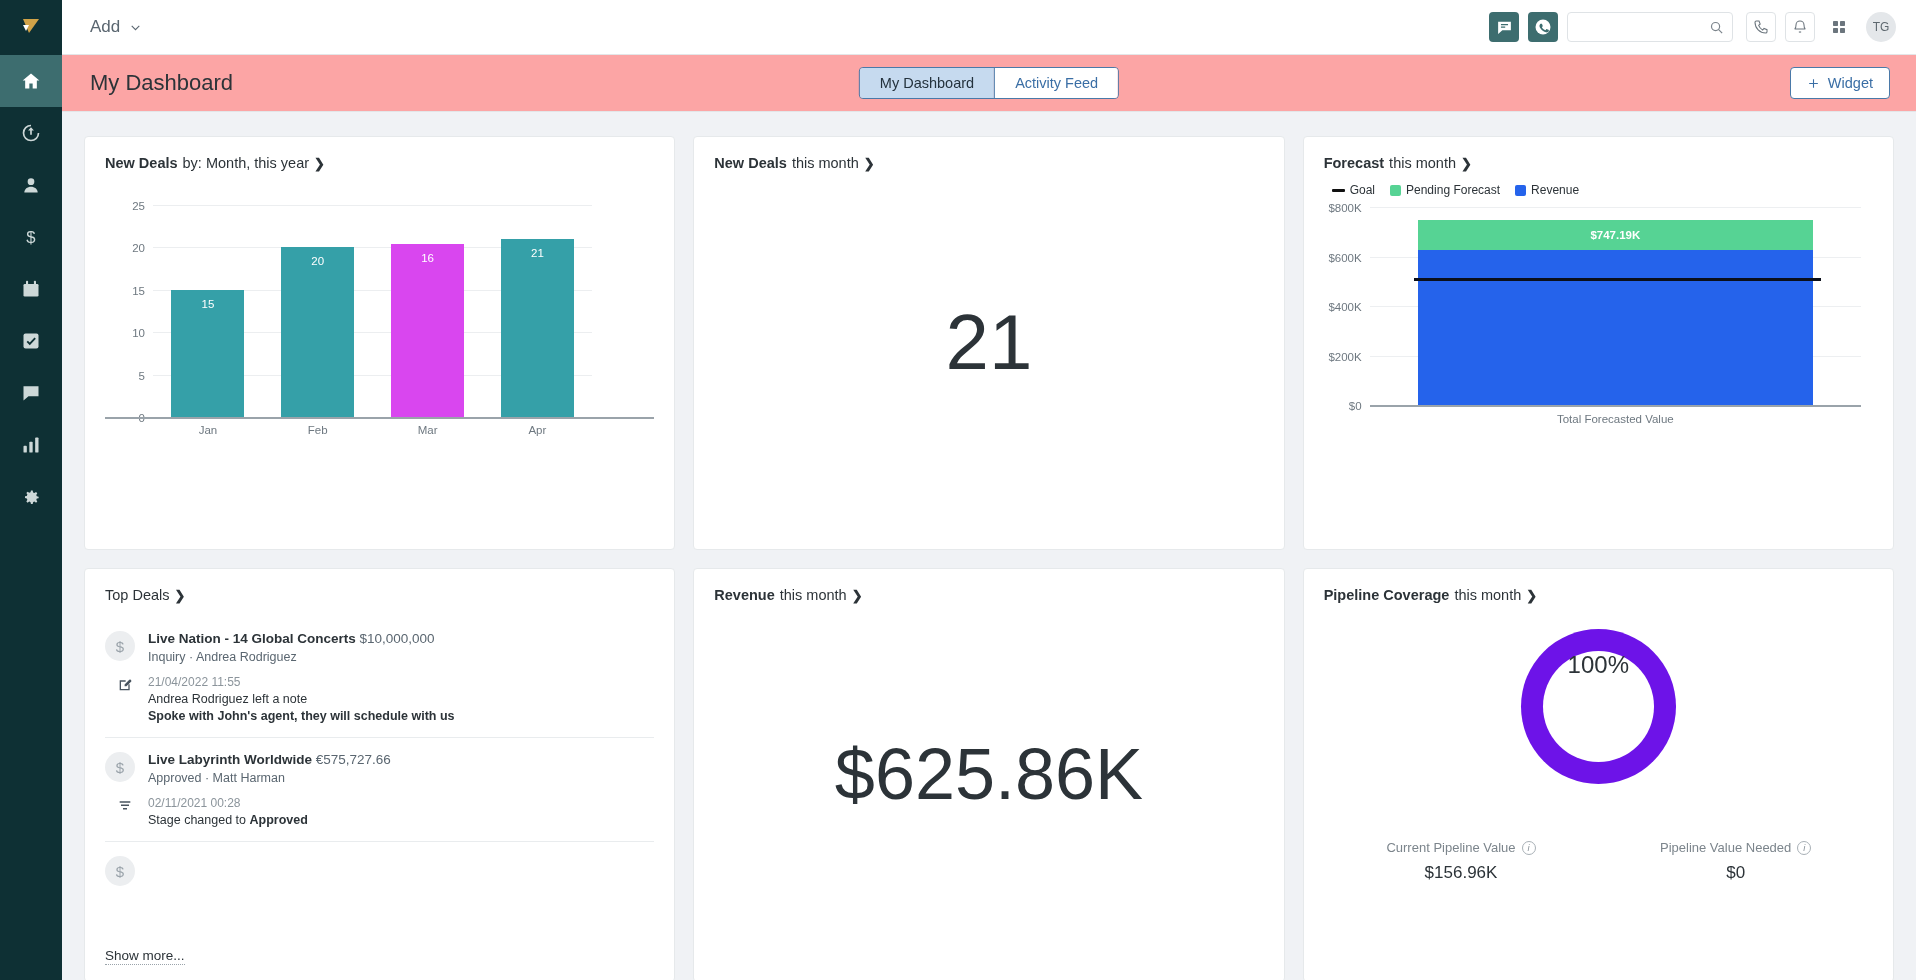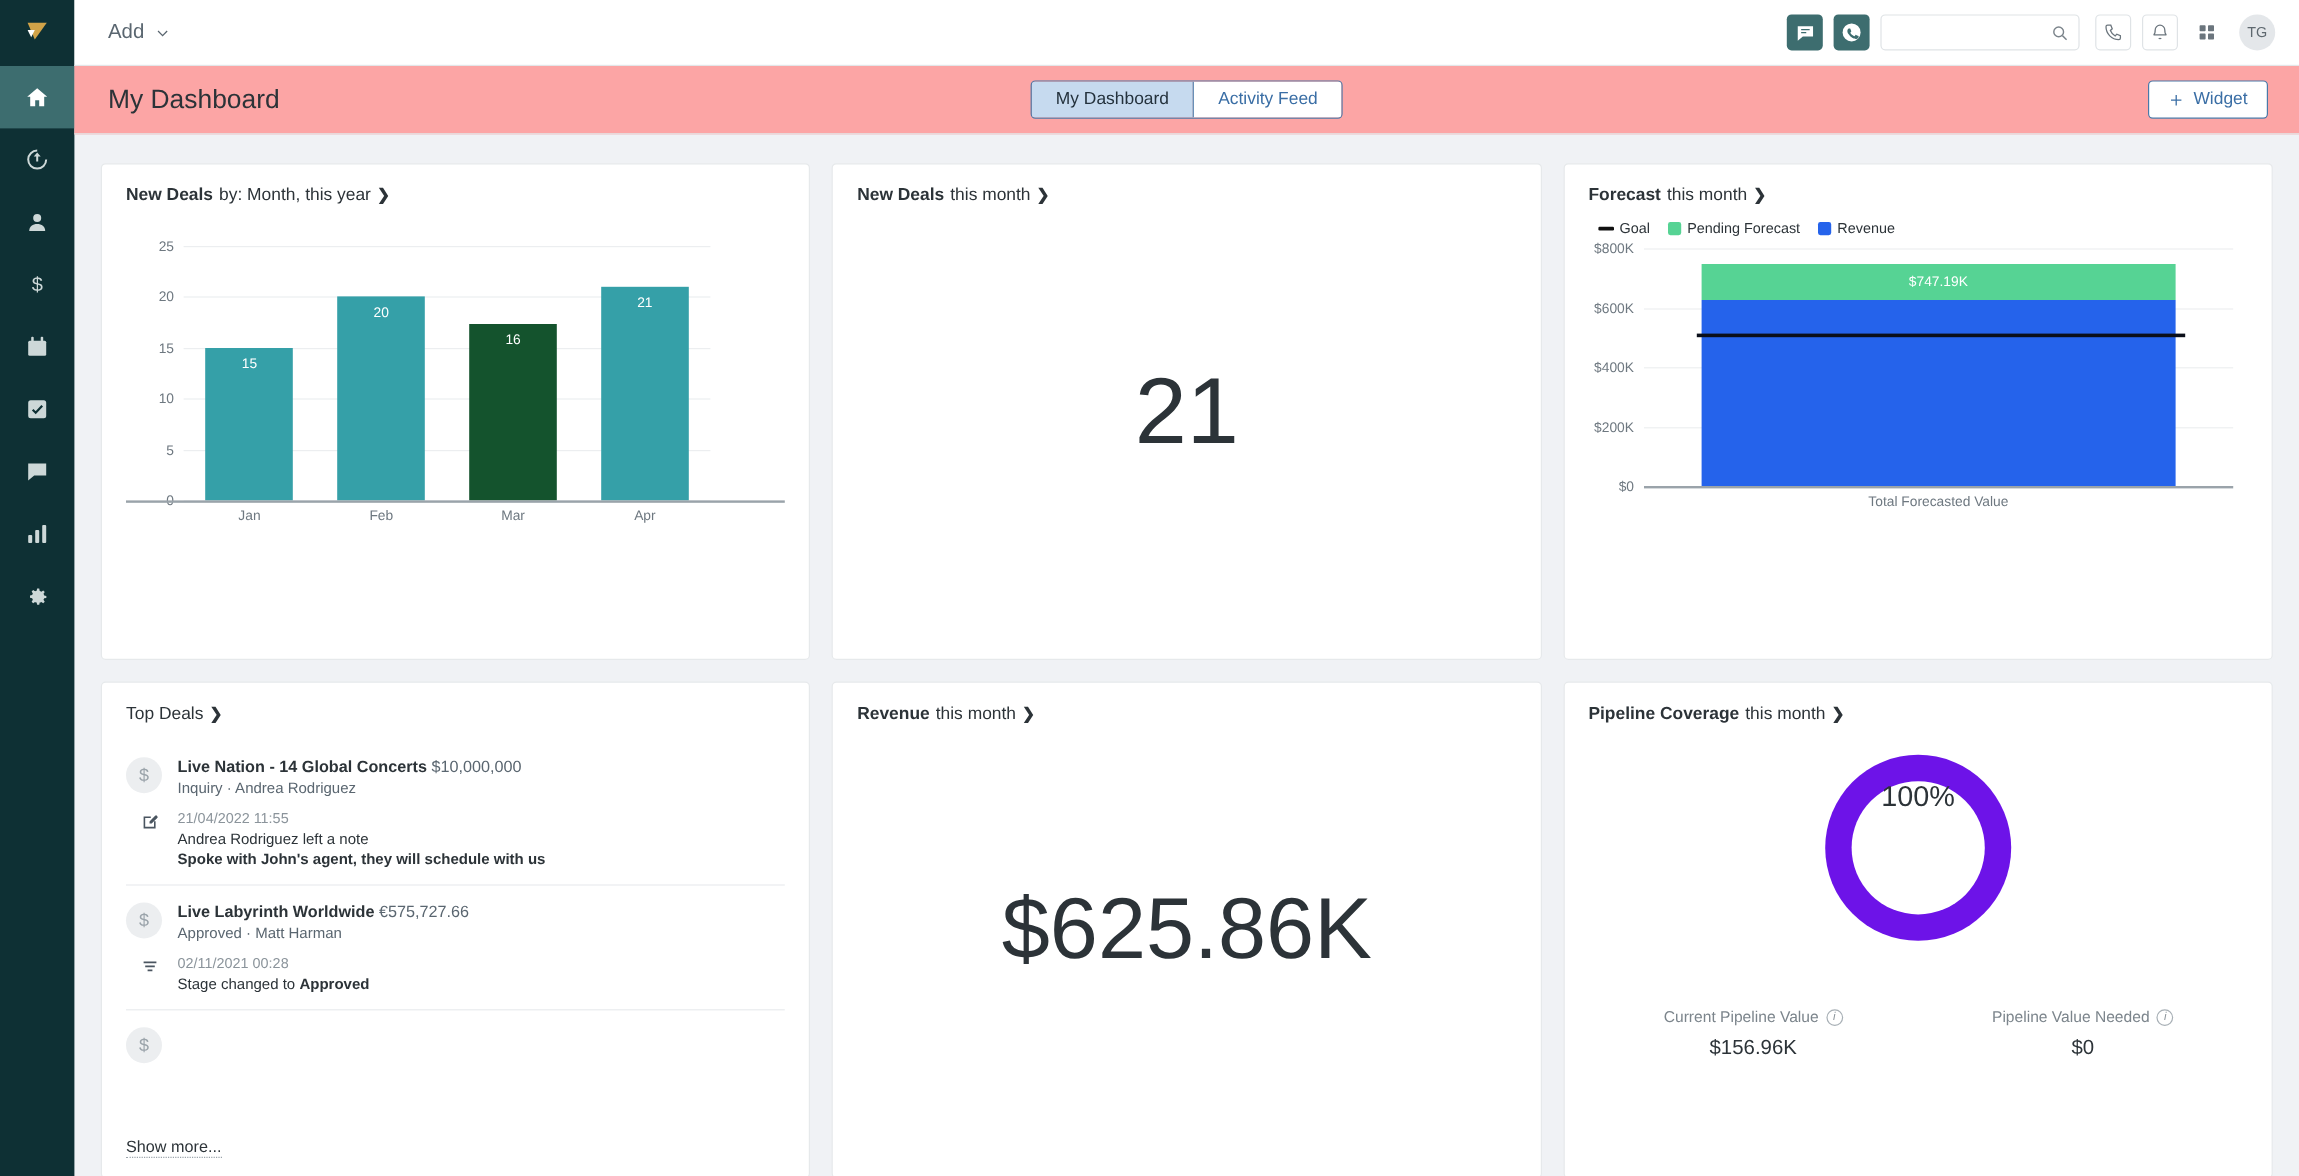--- a/index.html
+++ b/index.html
@@ -158,21 +158,21 @@
   .legend .item { display: flex; align-items: center; gap: 5px; margin-right: 9px; }
   .lg-line { width: 13px; height: 3px; background: #111; border-radius: 1px; }
   .lg-sq { width: 11px; height: 11px; border-radius: 2px; }
   .fc-wrap { position: relative; height: 240px; margin-top: 4px; }
   .fc-plot { position: absolute; left: 46px; right: 12px; top: 0; height: 198px; }
   .fc-grid { position: absolute; left: 0; right: 0; border-top: 1px solid #edeff1; }
   .fc-lbl {
     position: absolute; right: calc(100% + 8px); font-size: 11.5px;
     color: #6e7880; transform: translateY(-50%); white-space: nowrap;
   }
-  .fc-bar { position: absolute; left: 48px; right: 48px; bottom: 0; }
+  .fc-bar { position: absolute; left: 48px; right: 48px; bottom: 0; font-weight: bold; }
   .fc-seg { width: 100%; display: flex; align-items: center; justify-content: center; }
   .fc-seg span { font-size: 11.5px; color: #fff; }
   .fc-goal { position: absolute; left: 44px; right: 40px; height: 3px; background: #0b0f1a; }
   .fc-base { position: absolute; left: 46px; right: 12px; top: 198px; border-top: 2px solid #9aa3aa; }
   .fc-xlabel { position: absolute; left: 46px; right: 12px; top: 206px; text-align: center; font-size: 11.5px; color: #6e7880; }
 
   
   .deals { margin-top: 14px; }
   .deal {
     border-bottom: 1px solid #e9ecee;
@@ -398,21 +398,21 @@
                   <div class="bc-bar" style="height: 127.2px; background: rgb(53, 160, 168);">
                     <span class="bc-val">15</span>
                   </div>
                 </div>
                 <div class="bc-col">
                   <div class="bc-bar" style="height: 169.6px; background: rgb(53, 160, 168);">
                     <span class="bc-val">20</span>
                   </div>
                 </div>
                 <div class="bc-col">
-                  <div class="bc-bar" style="height: 147px; background: #14532d;">
+                  <div class="bc-bar" style="height: 173px; background: #d946ef;">
                     <span class="bc-val">16</span>
                   </div>
                 </div>
                 <div class="bc-col">
                   <div class="bc-bar" style="height: 178.08px; background: rgb(53, 160, 168);">
                     <span class="bc-val">21</span>
                   </div>
                 </div>
               </div>
             </div>

